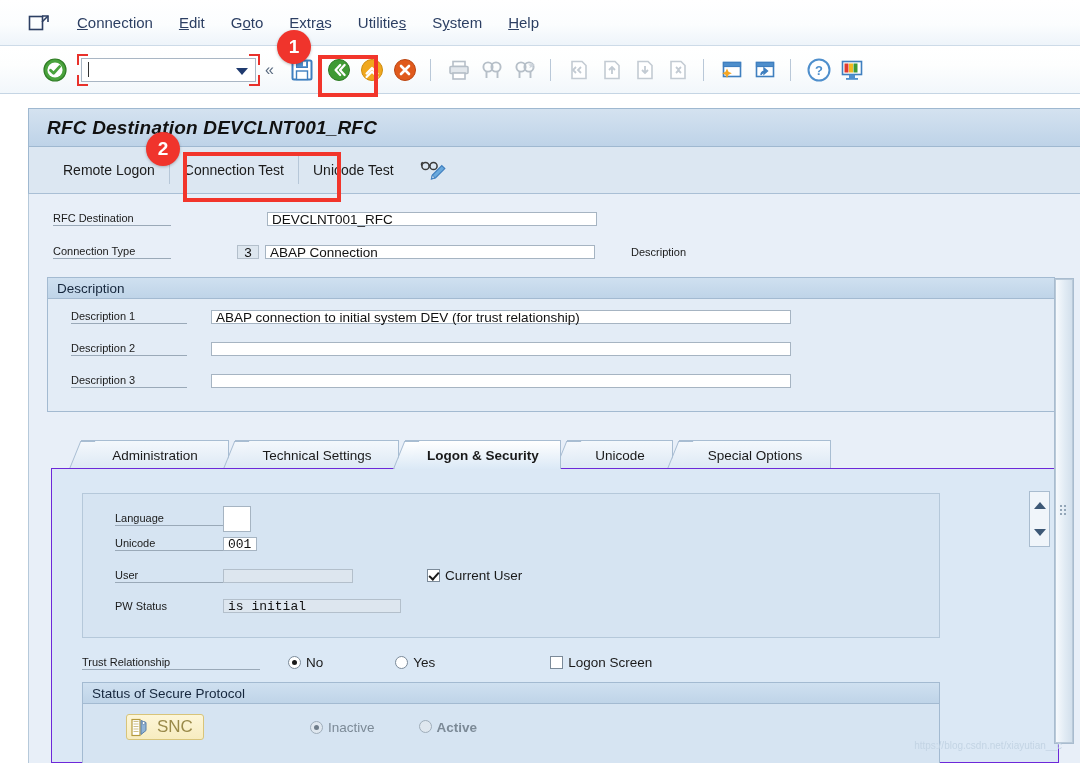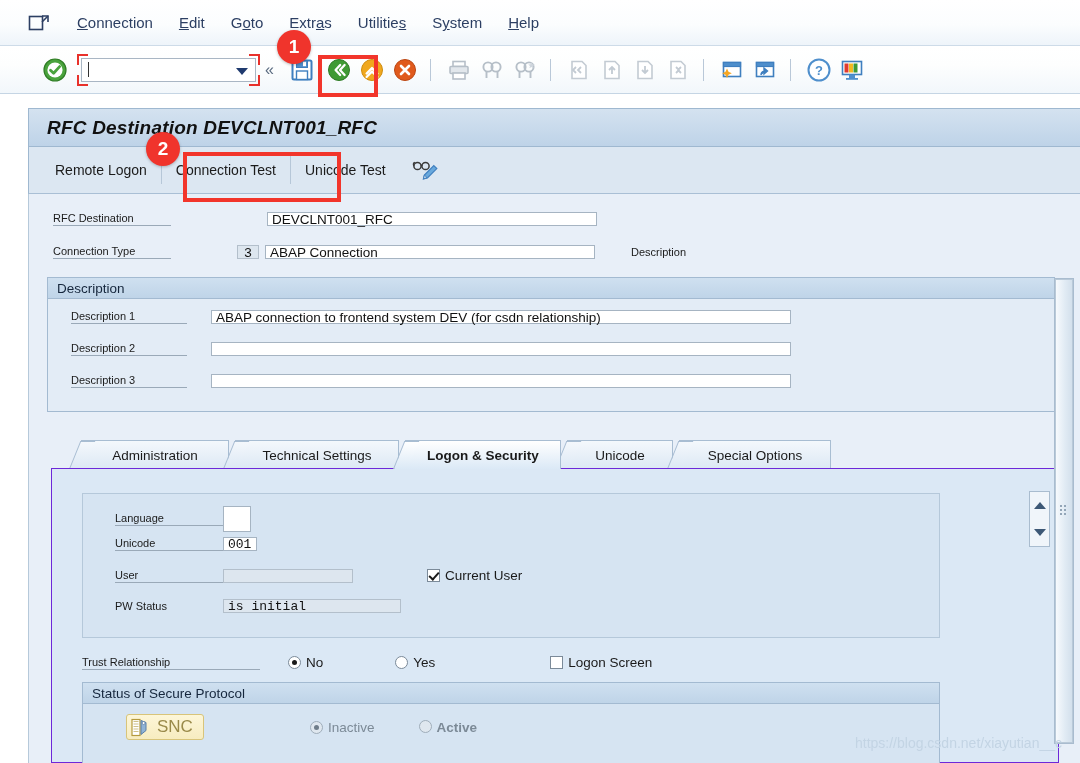--- a/index.html
+++ b/index.html
@@ -157,21 +157,21 @@
   .apptoolbar {
     position: absolute;
     left: 28px; top: 147px;
     width: 1052px; height: 47px;
     background: #dce7f2;
     border-left: 1px solid #9fb8d0;
     border-bottom: 1px solid #a9bfd5;
     box-sizing: border-box;
     display: flex;
     align-items: center;
-    padding-left: 12px;
+    padding-left: 20px;
   }
   .app-btn {
     font-size: 14px;
     color: #1b1b1b;
     padding: 6px 14px;
     cursor: default;
     white-space: nowrap;
   }
   .app-btn.sep-left { border-left: 1px solid #b6c7d8; }
   .unicode-glyph {
@@ -440,21 +440,21 @@
     display: flex;
     align-items: center;
     justify-content: center;
     z-index: 45;
     box-shadow: 0 1px 3px rgba(0,0,0,.25);
   }
 
   .watermark {
     position: absolute;
     right: 18px; bottom: 12px;
-    font-size: 14px;
+    font-size: 10px;
     color: #c3d4e4;
     z-index: 30;
     white-space: nowrap;
     pointer-events: none;
   }
 </style>
 </head>
 <body>
 
 <div id="app">
@@ -658,21 +658,21 @@
       <div class="inp gray" style="width:22px; margin-left:66px; justify-content:center;">3</div>
       <div class="inp" style="width:330px; margin-left:6px;">ABAP Connection</div>
       <div class="lbl plain" style="margin-left:36px;">Description</div>
     </div>
 
     <div class="groupband" style="left:18px; top:83px; width:1008px; height:22px;">Description</div>
     <div class="groupbody" style="left:18px; top:105px; width:1008px; height:113px;"></div>
 
     <div class="row" style="left:42px; top:116px;">
       <div class="lbl" style="width:116px;">Description 1</div>
-      <div class="inp" style="width:580px; margin-left:24px;">ABAP connection to frontend system DEV (for csdn relationship)</div>
+      <div class="inp" style="width:580px; margin-left:24px;">ABAP connection to initial system DEV (for trust relationship)</div>
     </div>
     <div class="row" style="left:42px; top:148px;">
       <div class="lbl" style="width:116px;">Description 2</div>
       <div class="inp" style="width:580px; margin-left:24px;"></div>
     </div>
     <div class="row" style="left:42px; top:180px;">
       <div class="lbl" style="width:116px;">Description 3</div>
       <div class="inp" style="width:580px; margin-left:24px;"></div>
     </div>
 

